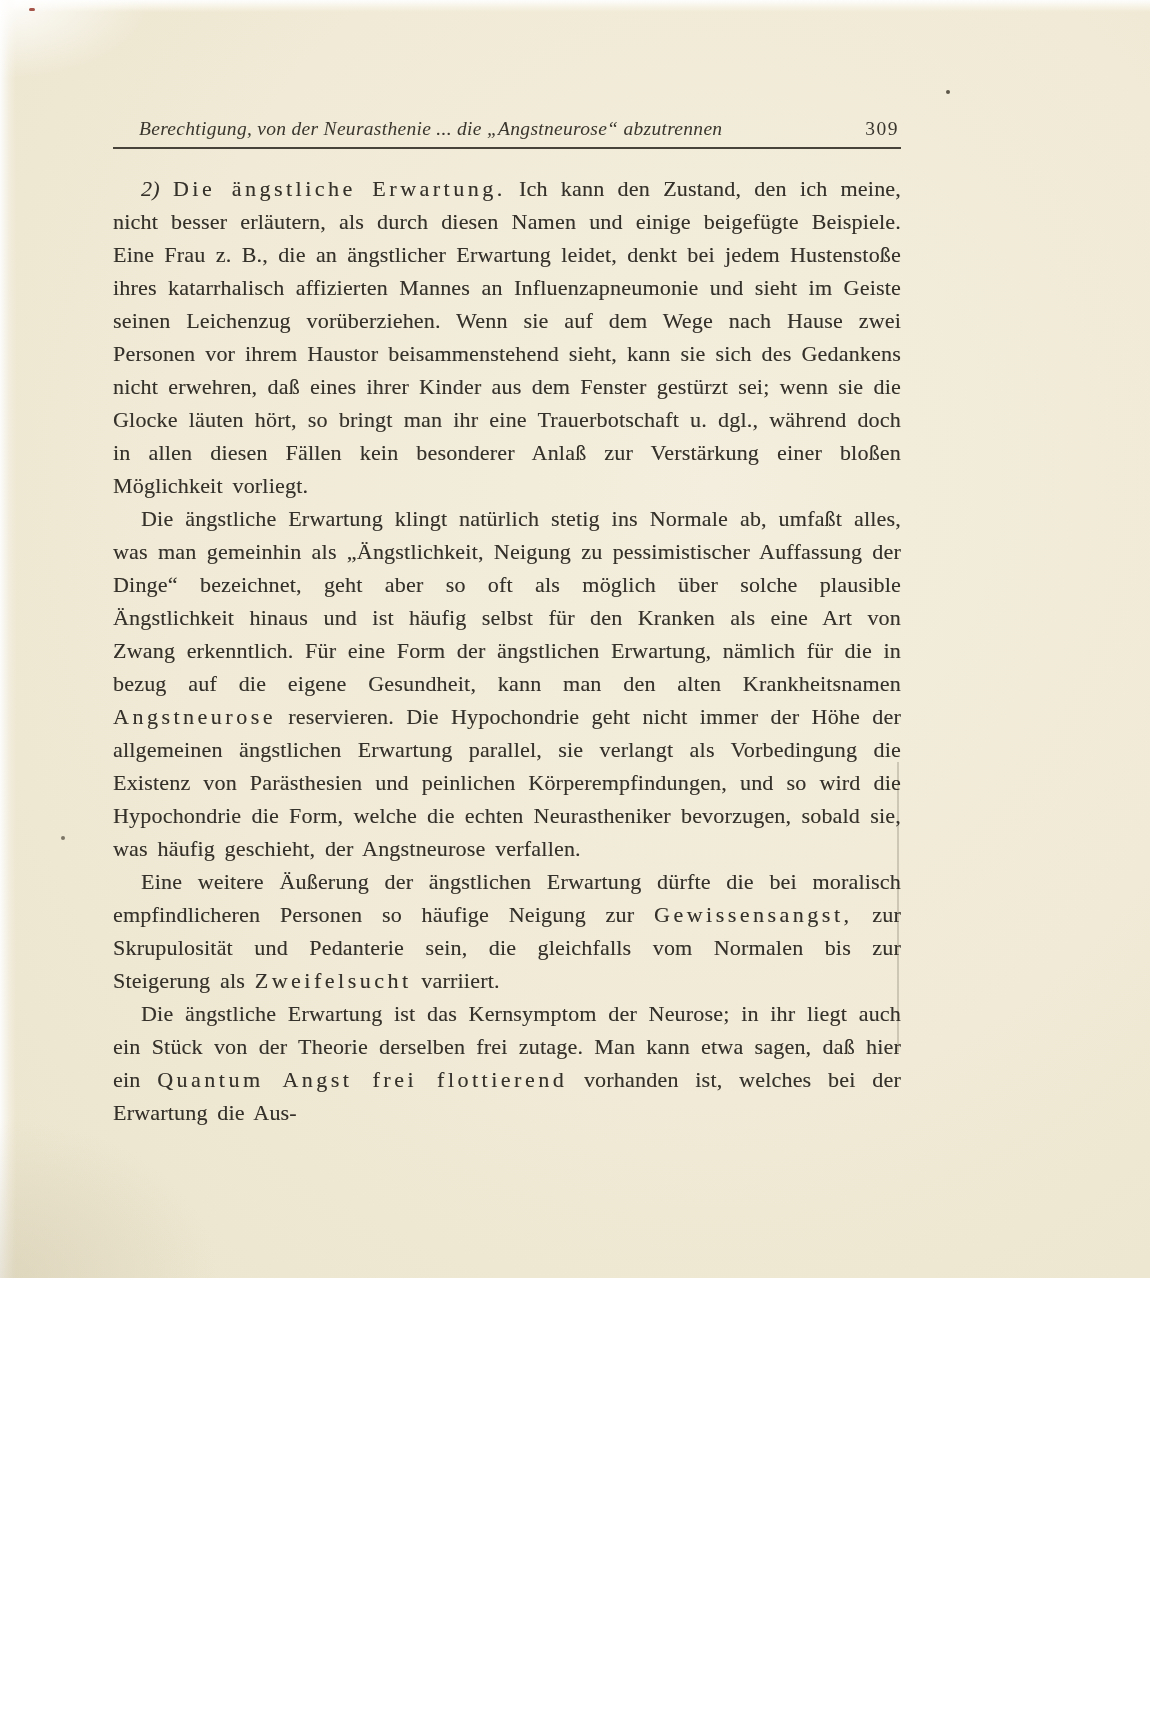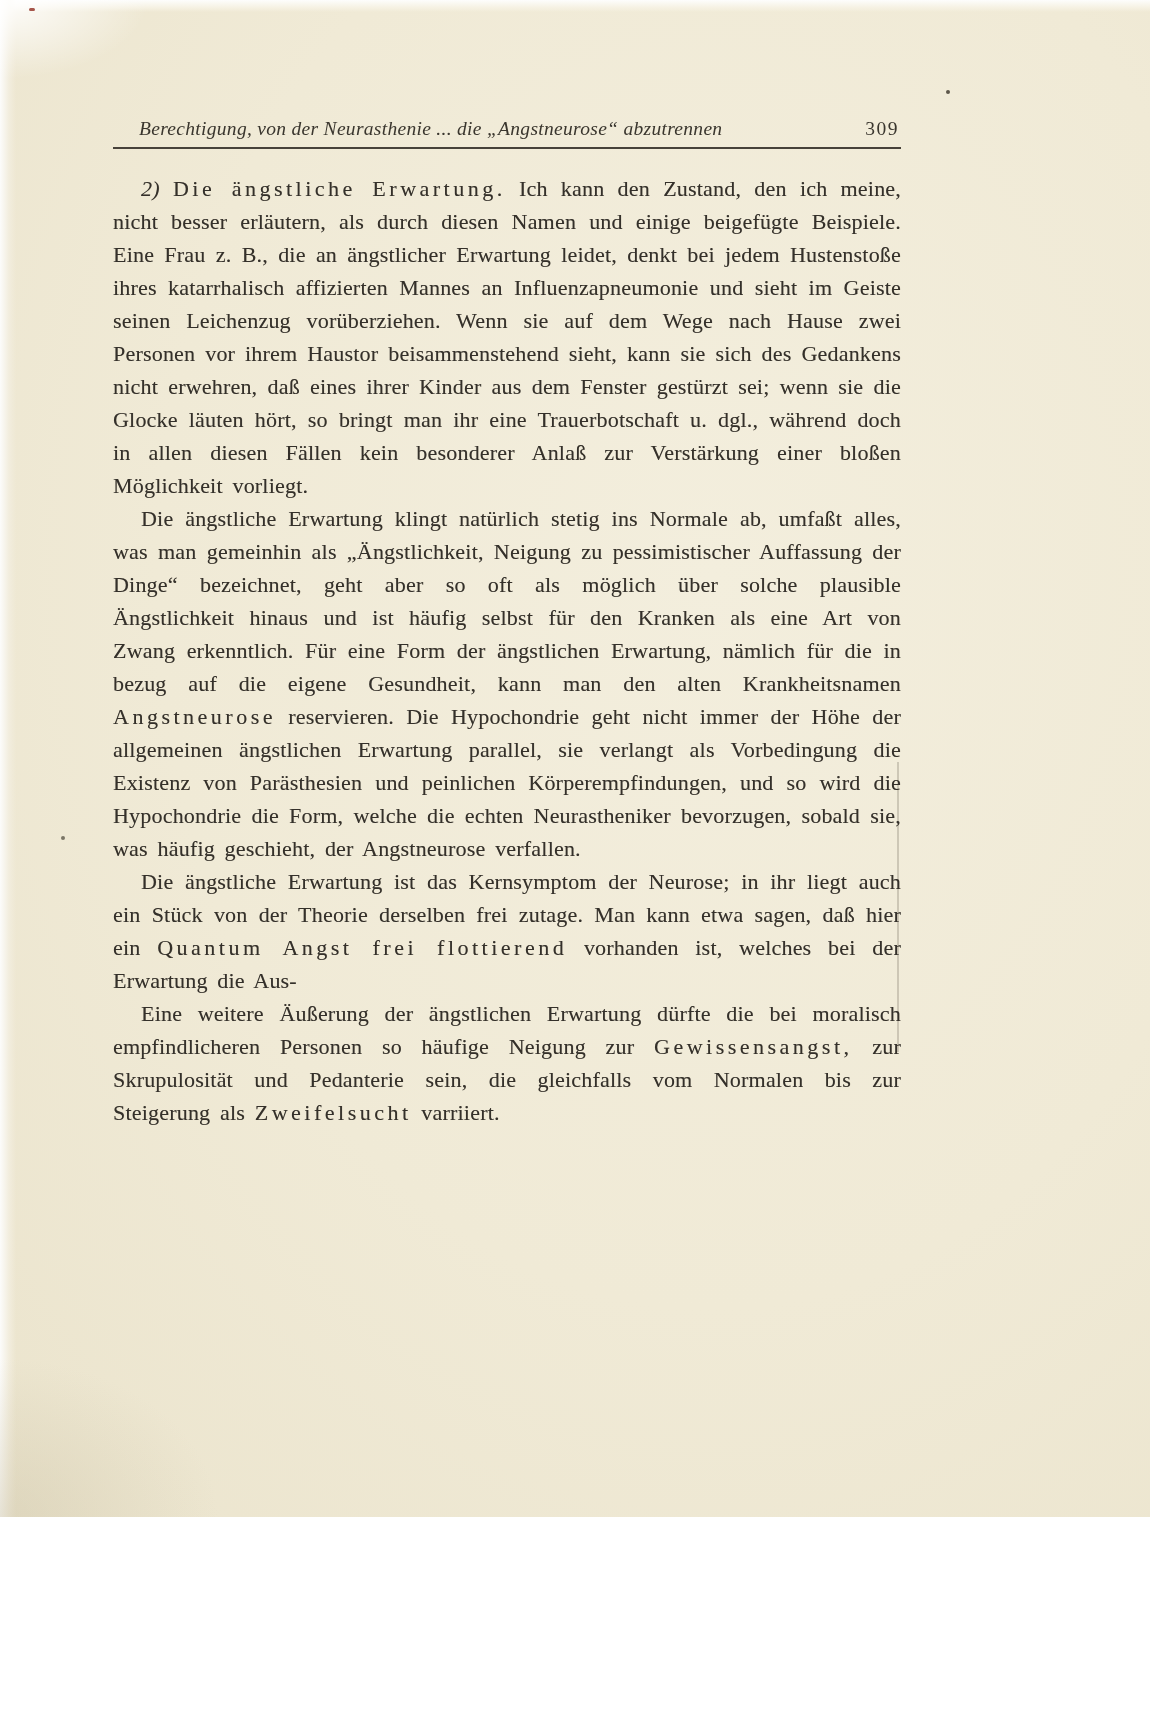--- a/index.html
+++ b/index.html
@@ -4,21 +4,21 @@
 <title>Scanned book page</title>
 <style>
   html, body {
     margin: 0;
     padding: 0;
     background: #ffffff;
   }
   .scan {
     position: relative;
     width: 1150px;
-    height: 1517px;
+    height: 1278px;
     margin: 0 auto;
     overflow: hidden;
     background: radial-gradient(ellipse at 62% 38%, #f3eedd 0%, #f0ead6 55%, #ebe4cd 100%);
     font-family: "Liberation Serif", "DejaVu Serif", serif;
   }
   
   .edge-top {
     position: absolute; top: 0; left: 0; right: 0; height: 12px;
     background: linear-gradient(180deg, #fdfdfc 0%, #f6f2e4 60%, rgba(246,242,228,0) 100%);
   }
@@ -109,28 +109,28 @@
         <span> Ich kann den Zustand, den ich meine, nicht besser erläutern, als durch diesen Namen und einige beigefügte Beispiele. Eine Frau z. B., die an ängstlicher Erwartung leidet, denkt bei jedem Hustenstoße ihres katarrhalisch affizierten Mannes an Influenzapneumonie und sieht im Geiste seinen Leichenzug vorüberziehen. Wenn sie auf dem Wege nach Hause zwei Personen vor ihrem Haustor beisammenstehend sieht, kann sie sich des Gedankens nicht erwehren, daß eines ihrer Kinder aus dem Fenster gestürzt sei; wenn sie die Glocke läuten hört, so bringt man ihr eine Trauerbotschaft u. dgl., während doch in allen diesen Fällen kein besonderer Anlaß zur Verstärkung einer bloßen Möglichkeit vorliegt.</span>
       </p>
 
       <p class="para">
         <span>Die ängstliche Erwartung klingt natürlich stetig ins Normale ab, umfaßt alles, was man gemeinhin als „Ängstlichkeit, Neigung zu pessimistischer Auffassung der Dinge“ bezeichnet, geht aber so oft als möglich über solche plausible Ängstlichkeit hinaus und ist häufig selbst für den Kranken als eine Art von Zwang erkenntlich. Für eine Form der ängstlichen Erwartung, nämlich für die in bezug auf die eigene Gesundheit, kann man den alten Krankheitsnamen </span>
         <span class="spaced">Angstneurose</span>
         <span> reservieren. Die Hypochondrie geht nicht immer der Höhe der allgemeinen ängstlichen Erwartung parallel, sie verlangt als Vorbedingung die Existenz von Parästhesien und peinlichen Körperempfindungen, und so wird die Hypochondrie die Form, welche die echten Neurastheniker bevorzugen, sobald sie, was häufig geschieht, der Angstneurose verfallen.</span>
       </p>
 
       <p class="para">
-        <span>Die ängstliche Erwartung ist das Kernsymptom der Neurose; in ihr liegt auch ein Stück von der Theorie derselben frei zutage. Man kann etwa sagen, daß hier ein </span>
-        <span class="spaced">Quantum Angst frei flottierend</span>
-        <span> vorhanden ist, welches bei der Erwartung die Aus-</span>
-      </p>
-
-      <p class="para">
         <span>Eine weitere Äußerung der ängstlichen Erwartung dürfte die bei moralisch empfindlicheren Personen so häufige Neigung zur </span>
         <span class="spaced">Gewissensangst,</span>
         <span> zur Skrupulosität und Pedanterie sein, die gleichfalls vom Normalen bis zur Steigerung als </span>
         <span class="spaced">Zweifelsucht</span>
         <span> varriiert.</span>
       </p>
 
+      <p class="para">
+        <span>Die ängstliche Erwartung ist das Kernsymptom der Neurose; in ihr liegt auch ein Stück von der Theorie derselben frei zutage. Man kann etwa sagen, daß hier ein </span>
+        <span class="spaced">Quantum Angst frei flottierend</span>
+        <span> vorhanden ist, welches bei der Erwartung die Aus-</span>
+      </p>
+
     </div>
   </div>
 </div>
 
 </body></html>

